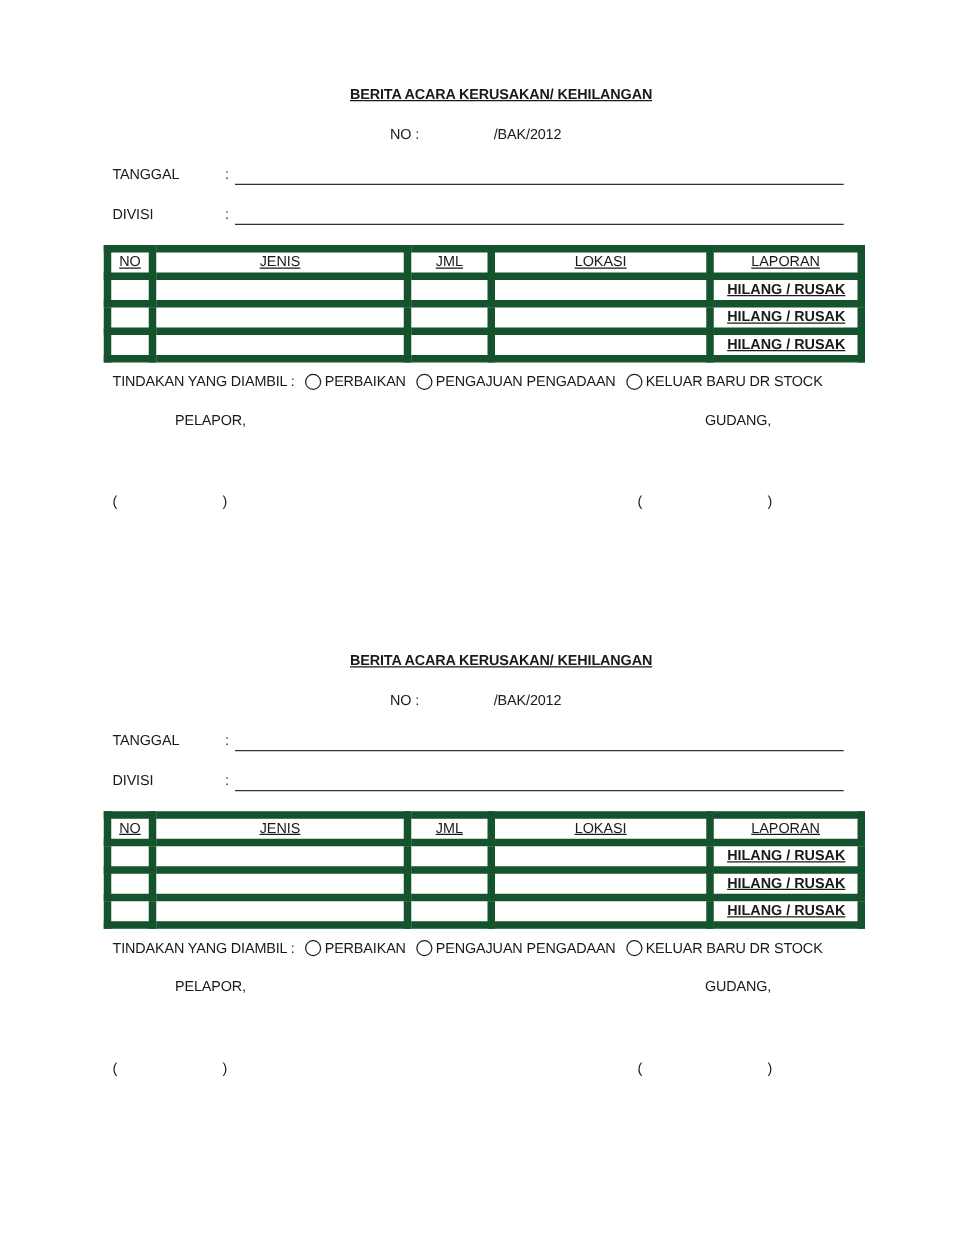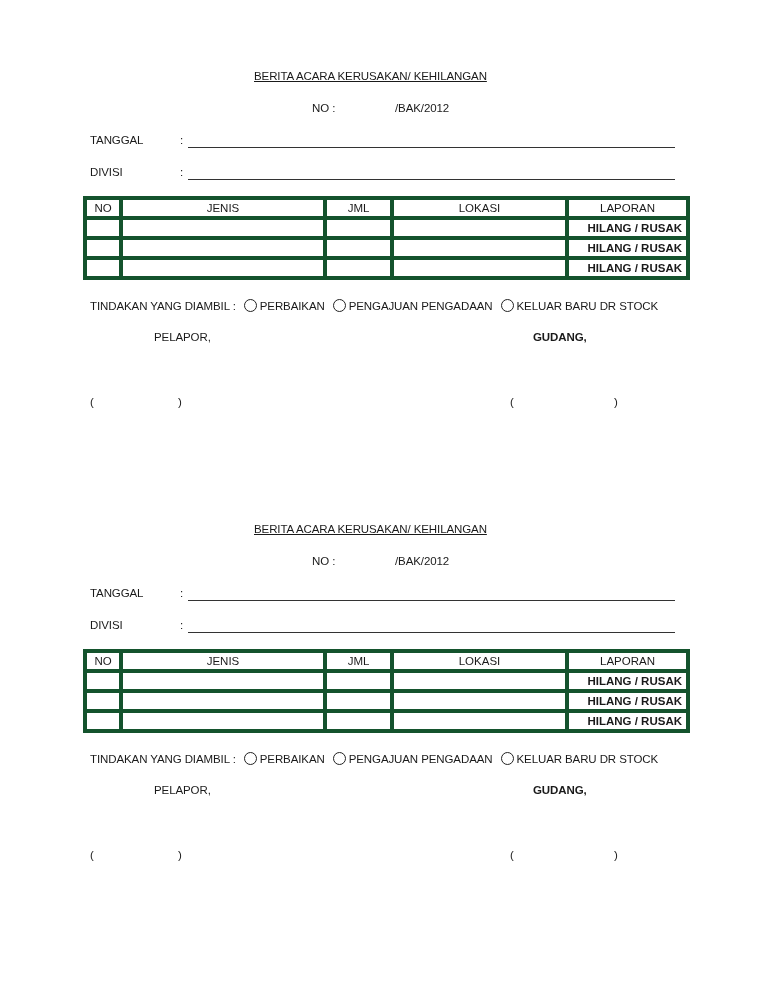--- a/index.html
+++ b/index.html
@@ -1,36 +1,36 @@
 <!DOCTYPE html>
 <html><head>
   <meta charset="utf-8">
   <style>
     html, body { margin: 0; padding: 0; background: #ffffff; }
     body { width: 768px; height: 994px; position: relative; overflow: hidden;
       font-family: "Liberation Sans", "DejaVu Sans", sans-serif; color: #1a1a1a; }
     .form { position: absolute; left: 0; width: 768px; height: 440px; }
     .abs { position: absolute; white-space: nowrap; font-size: 11.5px; letter-spacing: -0.1px; }
-    .title { left: 254px; top: 6px; text-decoration: underline; }
+    .title { left: 280px; top: 6px; text-decoration: underline; font-weight: bold; }
     .no-label { left: 312px; top: 38px; }
     .no-suffix { left: 395px; top: 38px; text-align: center; }
     .field-label { left: 90px; }
     .field-colon { left: 180px; }
     .field-line { position: absolute; left: 188px; width: 487px; height: 0; border-bottom: 1px solid #333; }
     table.items { position: absolute; left: 83px; top: 132px; width: 603px; border-collapse: collapse;
       font-size: 11.5px; table-layout: fixed; }
-    table.items td, table.items th { border: 4px solid #14532d; height: 16px; padding: 0 4px; font-weight: normal;
-      line-height: 16px; white-space: nowrap; }
+    table.items td, table.items th { border: 6px solid #14532d; height: 16px; padding: 0 4px; font-weight: normal;
+      line-height: 16px; white-space: nowrap; text-decoration: underline; }
     table.items th { text-align: center; }
-    table.items td.lap { text-align: right; padding-left: 5px; font-weight: bold; }
+    table.items td.lap { text-align: center; padding-left: 5px; font-weight: bold; }
     .tindakan { left: 90px; top: 235px; display: flex; align-items: center; }
     .opt { display: inline-flex; align-items: center; margin-left: 8px; }
     .circle { width: 11px; height: 11px; border: 1px solid #222; border-radius: 50%; display: inline-block; margin-right: 3px; }
-    .pelapor { left: 106px; top: 267px; padding-left: 48px; }
-    .gudang { left: 533px; top: 267px; font-weight: bold; }
+    .pelapor { left: 92px; top: 267px; padding-left: 48px; }
+    .gudang { left: 564px; top: 267px; }
     .paren { top: 332px; }
   </style>
 </head>
 <body>
 
 <div class="form" style="top:64px;">
   <div class="abs title">BERITA ACARA KERUSAKAN/ KEHILANGAN</div>
   <div class="abs no-label">NO :</div>
   <div class="abs no-suffix">/BAK/2012</div>
 

